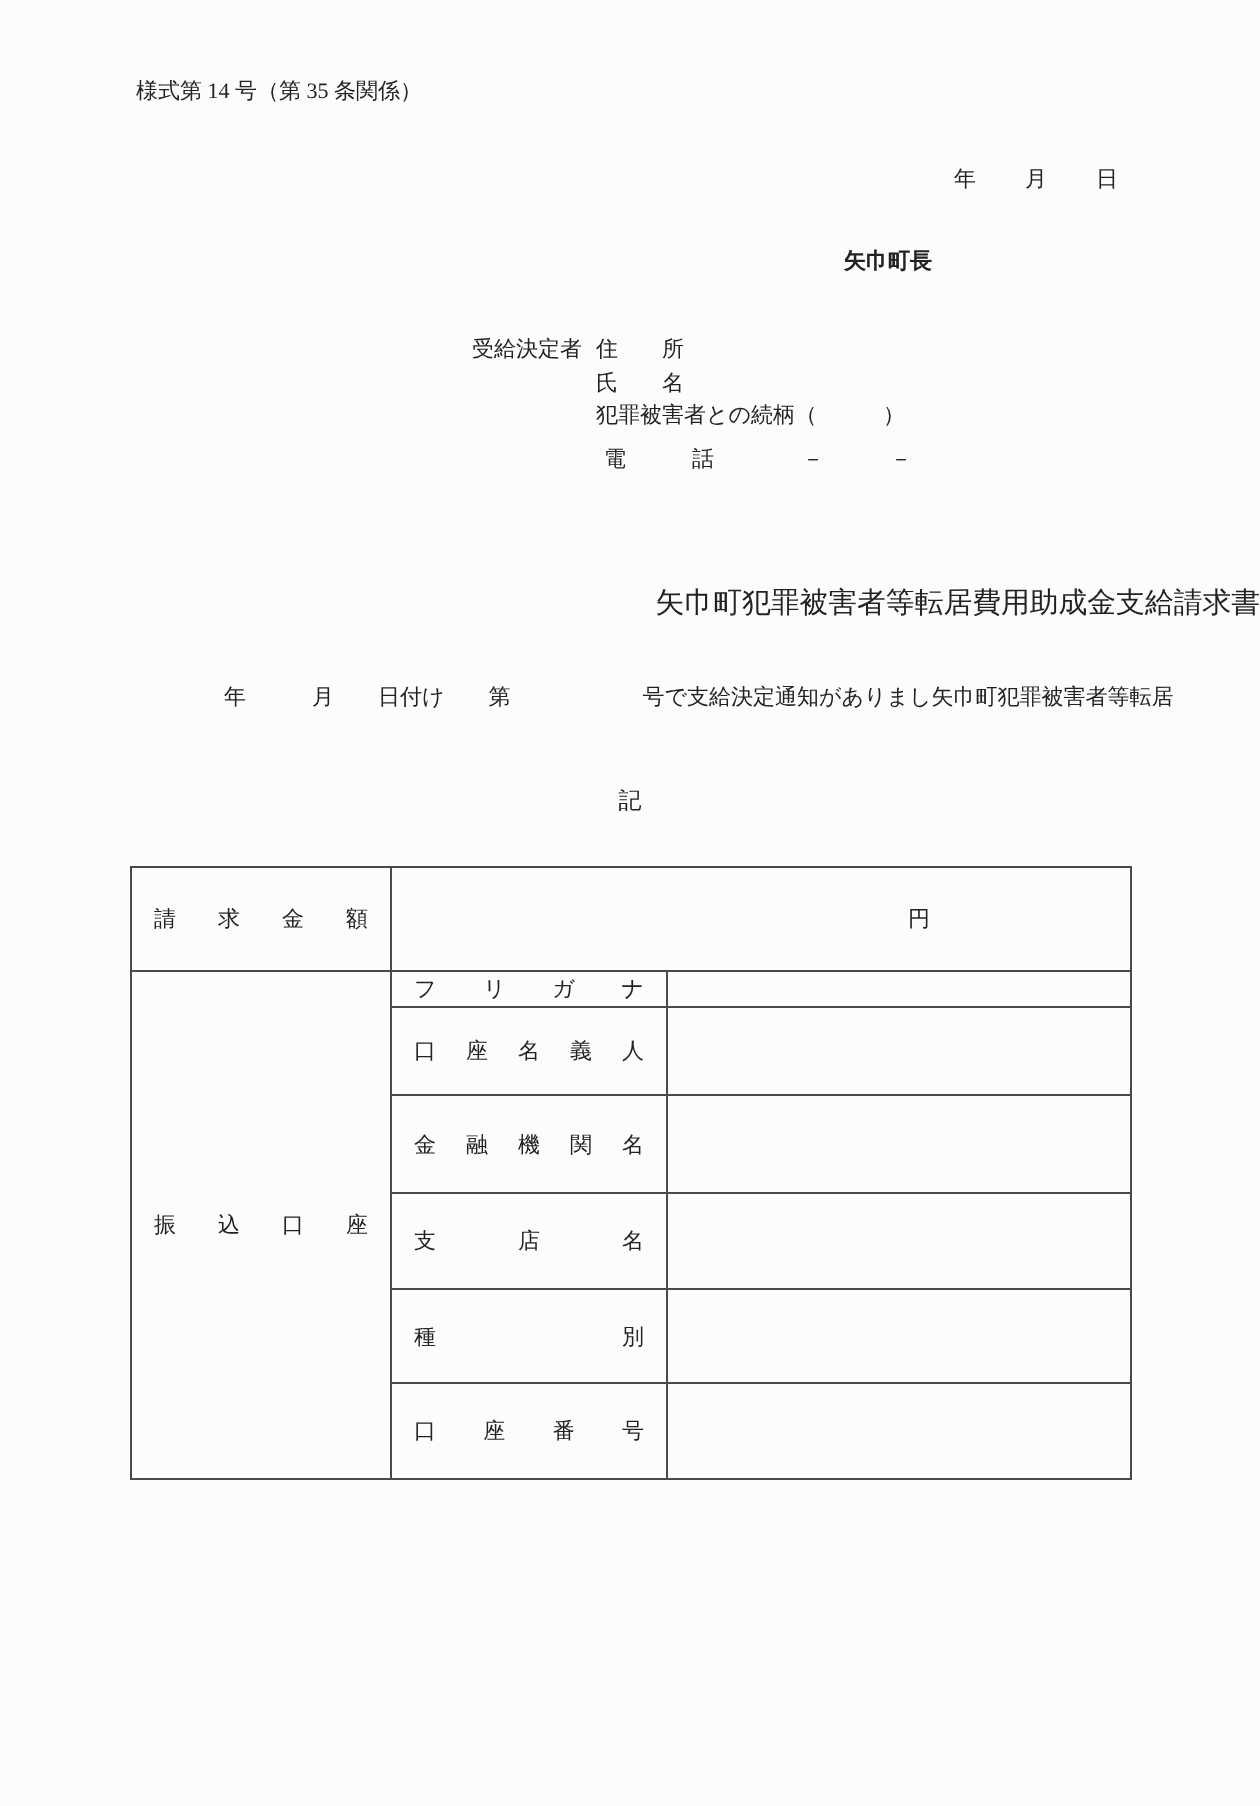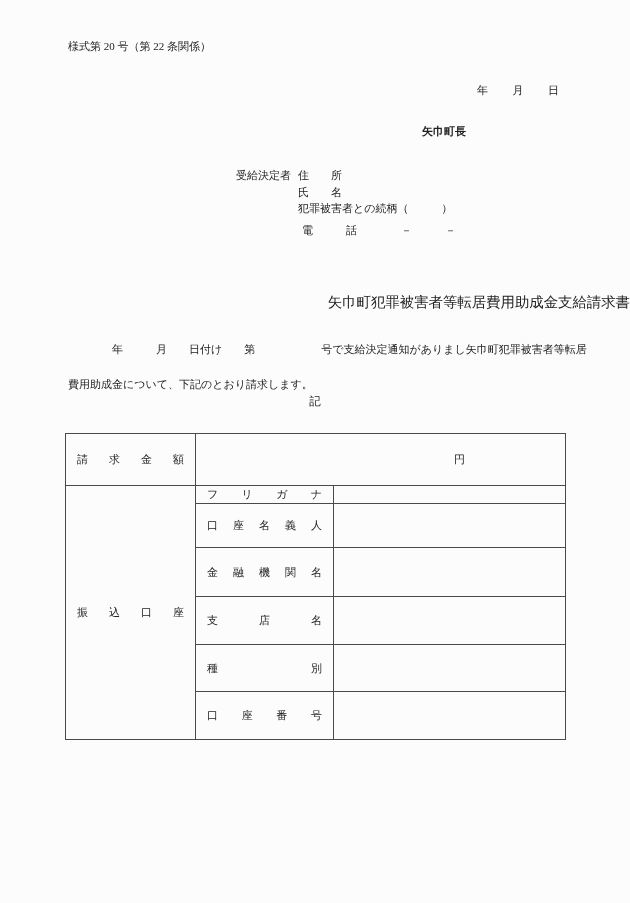--- a/index.html
+++ b/index.html
@@ -44,36 +44,36 @@
   tr.r-bank{height:49px;}
   tr.r-branch{height:48px;}
   tr.r-type{height:47px;}
   tr.r-number{height:48px;}
 </style>
 </head>
 <body>
 
 <div class="page">
 
-  <div class="abs form-number">様式第 20 号（第 22 条関係）</div>
+  <div class="abs form-number">様式第 14 号（第 35 条関係）</div>
 
   <div class="abs date-line" data-justify=""><span>年</span><span>月</span><span>日</span></div>
 
   <div class="abs addressee">矢巾町長</div>
 
   <div class="abs recipient-label">受給決定者</div>
   <div class="abs address-label" data-justify=""><span>住</span><span>所</span></div>
   <div class="abs name-label" data-justify=""><span>氏</span><span>名</span></div>
   <div class="abs relation-label">犯罪被害者との続柄（　　　）</div>
   <div class="abs phone-label">電　　　話　　　　－　　　－</div>
 
   <div class="abs doc-title">矢巾町犯罪被害者等転居費用助成金支給請求書</div>
 
   <div class="abs body-text"><span>　　　　年　　　月　　日付け　　第　　　　　　号で支給決定通知がありまし矢巾町犯罪被害者等転居</span><br>
-<span>費用助成金について、下記のとおり請求します。</span></div>
+</div>
 
   <div class="abs record-heading">記</div>
 
   <table class="form-table">
     <colgroup>
       <col style="width:130px">
       <col style="width:138px">
       <col style="width:232px">
     </colgroup>
     <tbody>

